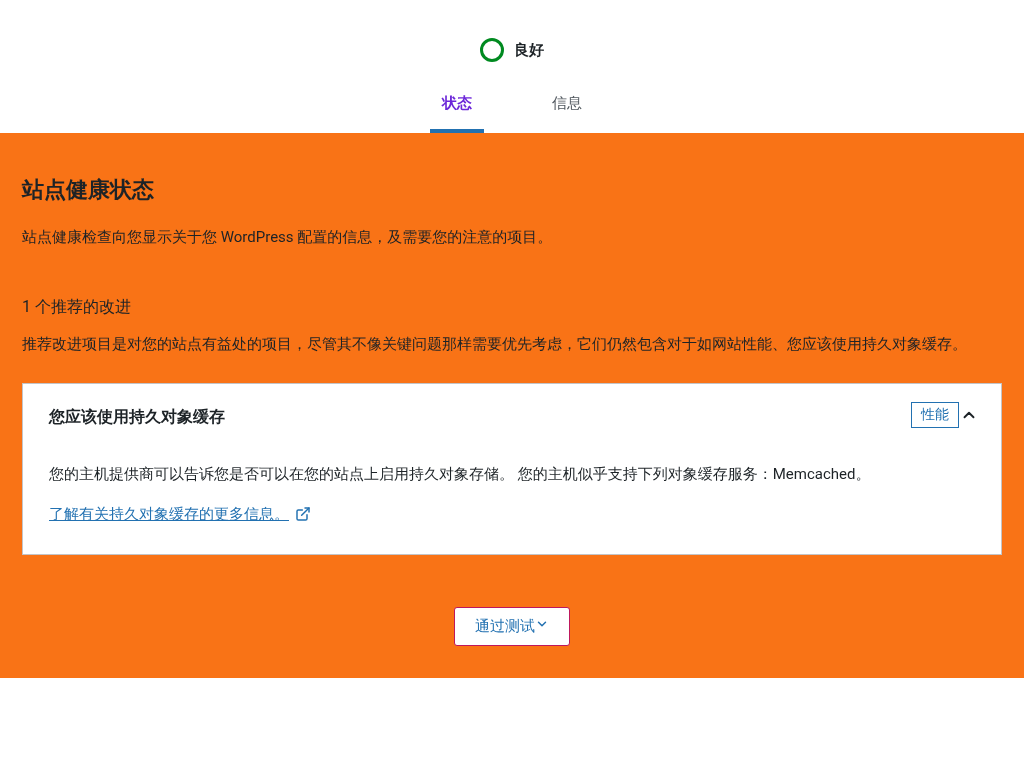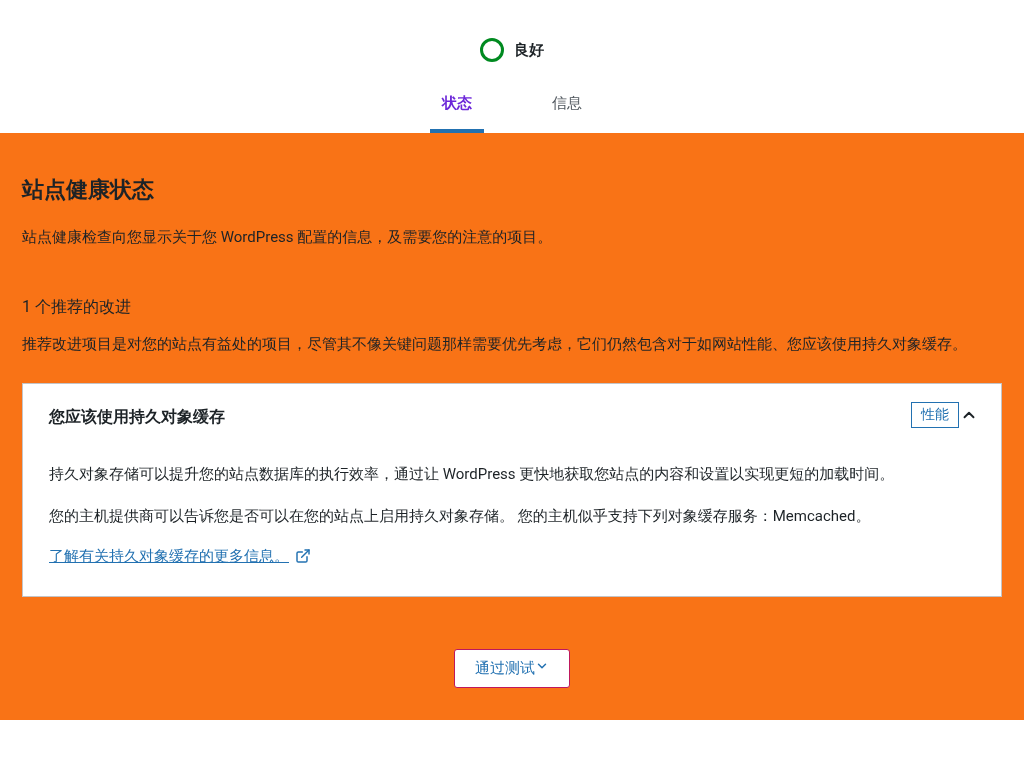--- a/index.html
+++ b/index.html
@@ -190,21 +190,20 @@
       <div class="issue-header-right">
         <span class="badge">性能</span>
         <span class="chevron-up">
           <svg viewBox="0 0 24 24" fill="none" stroke="#1d2327" stroke-width="2.5" stroke-linecap="round" stroke-linejoin="round">
               <polyline points="18 15 12 9 6 15"></polyline>
             </svg>
         </span>
       </div>
     </div>
     <div class="issue-body">
-      <p class="issue-paragraph">持久对象存储可以提升您的站点数据库的执行效率，通过让 WordPress 更快地获取您站点的内容和设置以实现更短的加载时间。</p>
       <p class="issue-paragraph">您的主机提供商可以告诉您是否可以在您的站点上启用持久对象存储。 您的主机似乎支持下列对象缓存服务：Memcached。</p>
       <a class="issue-link" href="#">
         <span>了解有关持久对象缓存的更多信息。</span>
         <span class="external-icon">
           <svg viewBox="0 0 24 24" fill="none" stroke="#2271b1" stroke-width="2.2" stroke-linecap="round" stroke-linejoin="round">
               <path d="M18 13v6a2 2 0 0 1-2 2H5a2 2 0 0 1-2-2V8a2 2 0 0 1 2-2h6"></path>
               <polyline points="15 3 21 3 21 9"></polyline>
               <line x1="10" y1="14" x2="21" y2="3"></line>
             </svg>
         </span>

